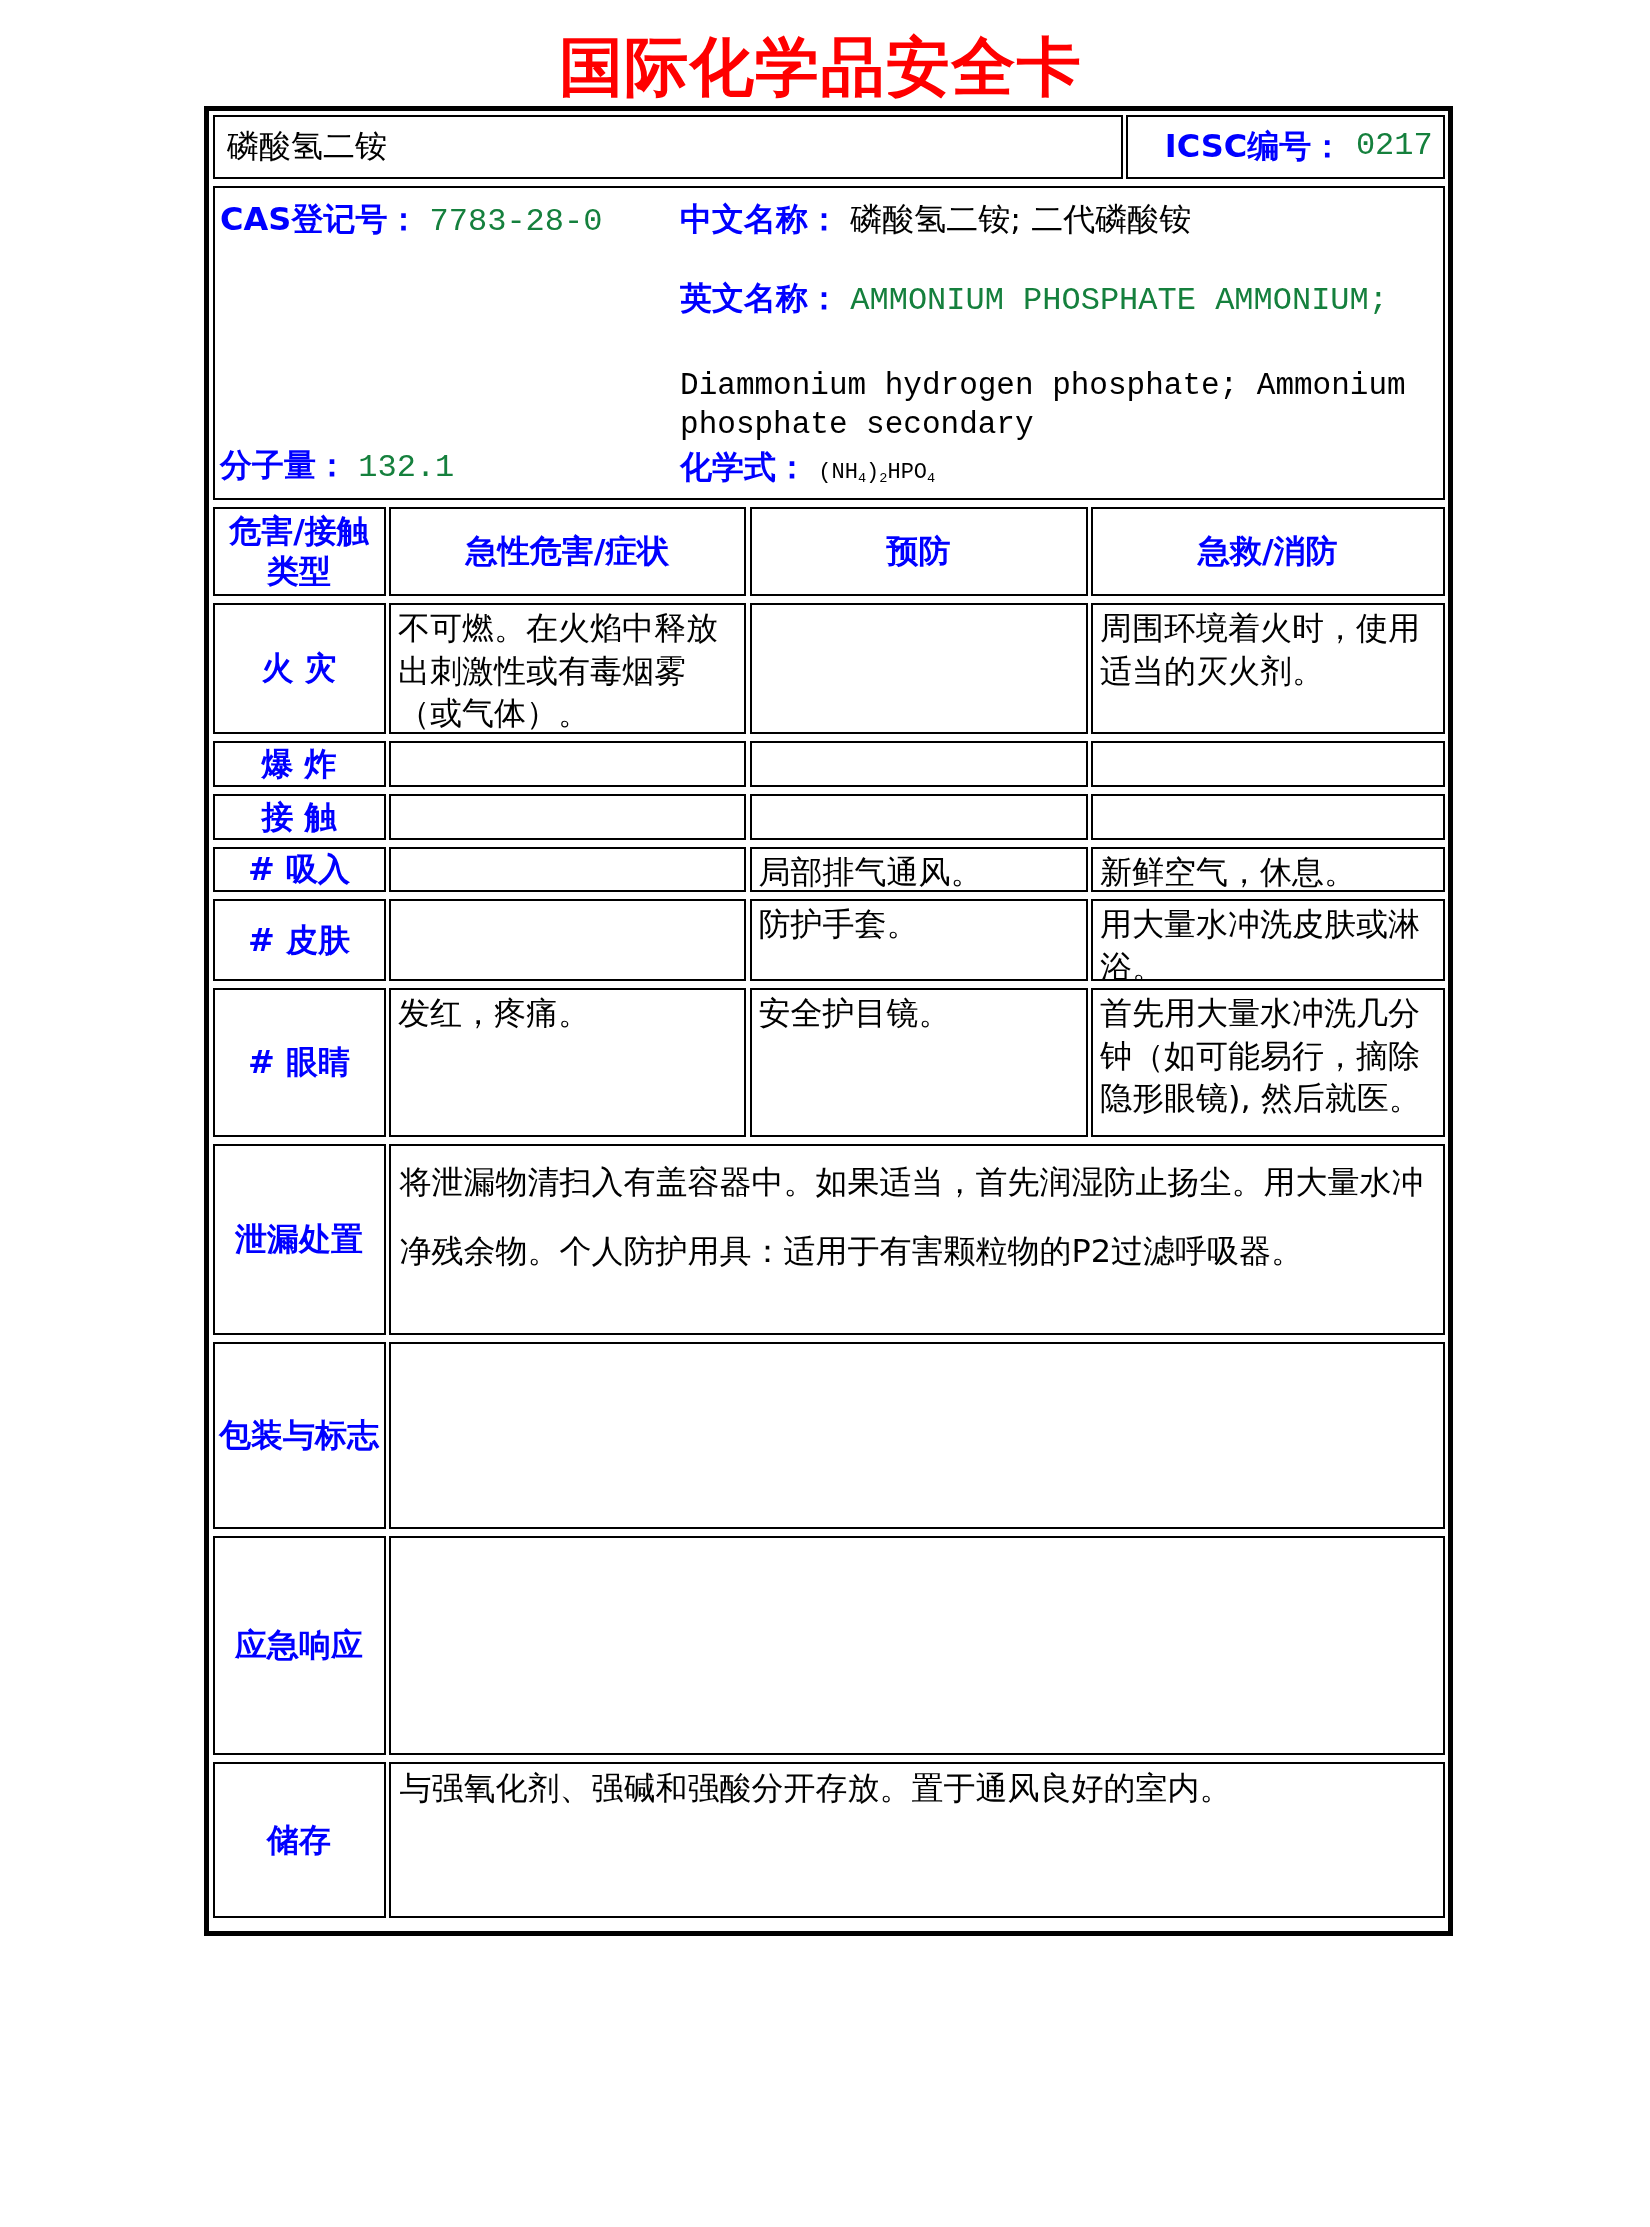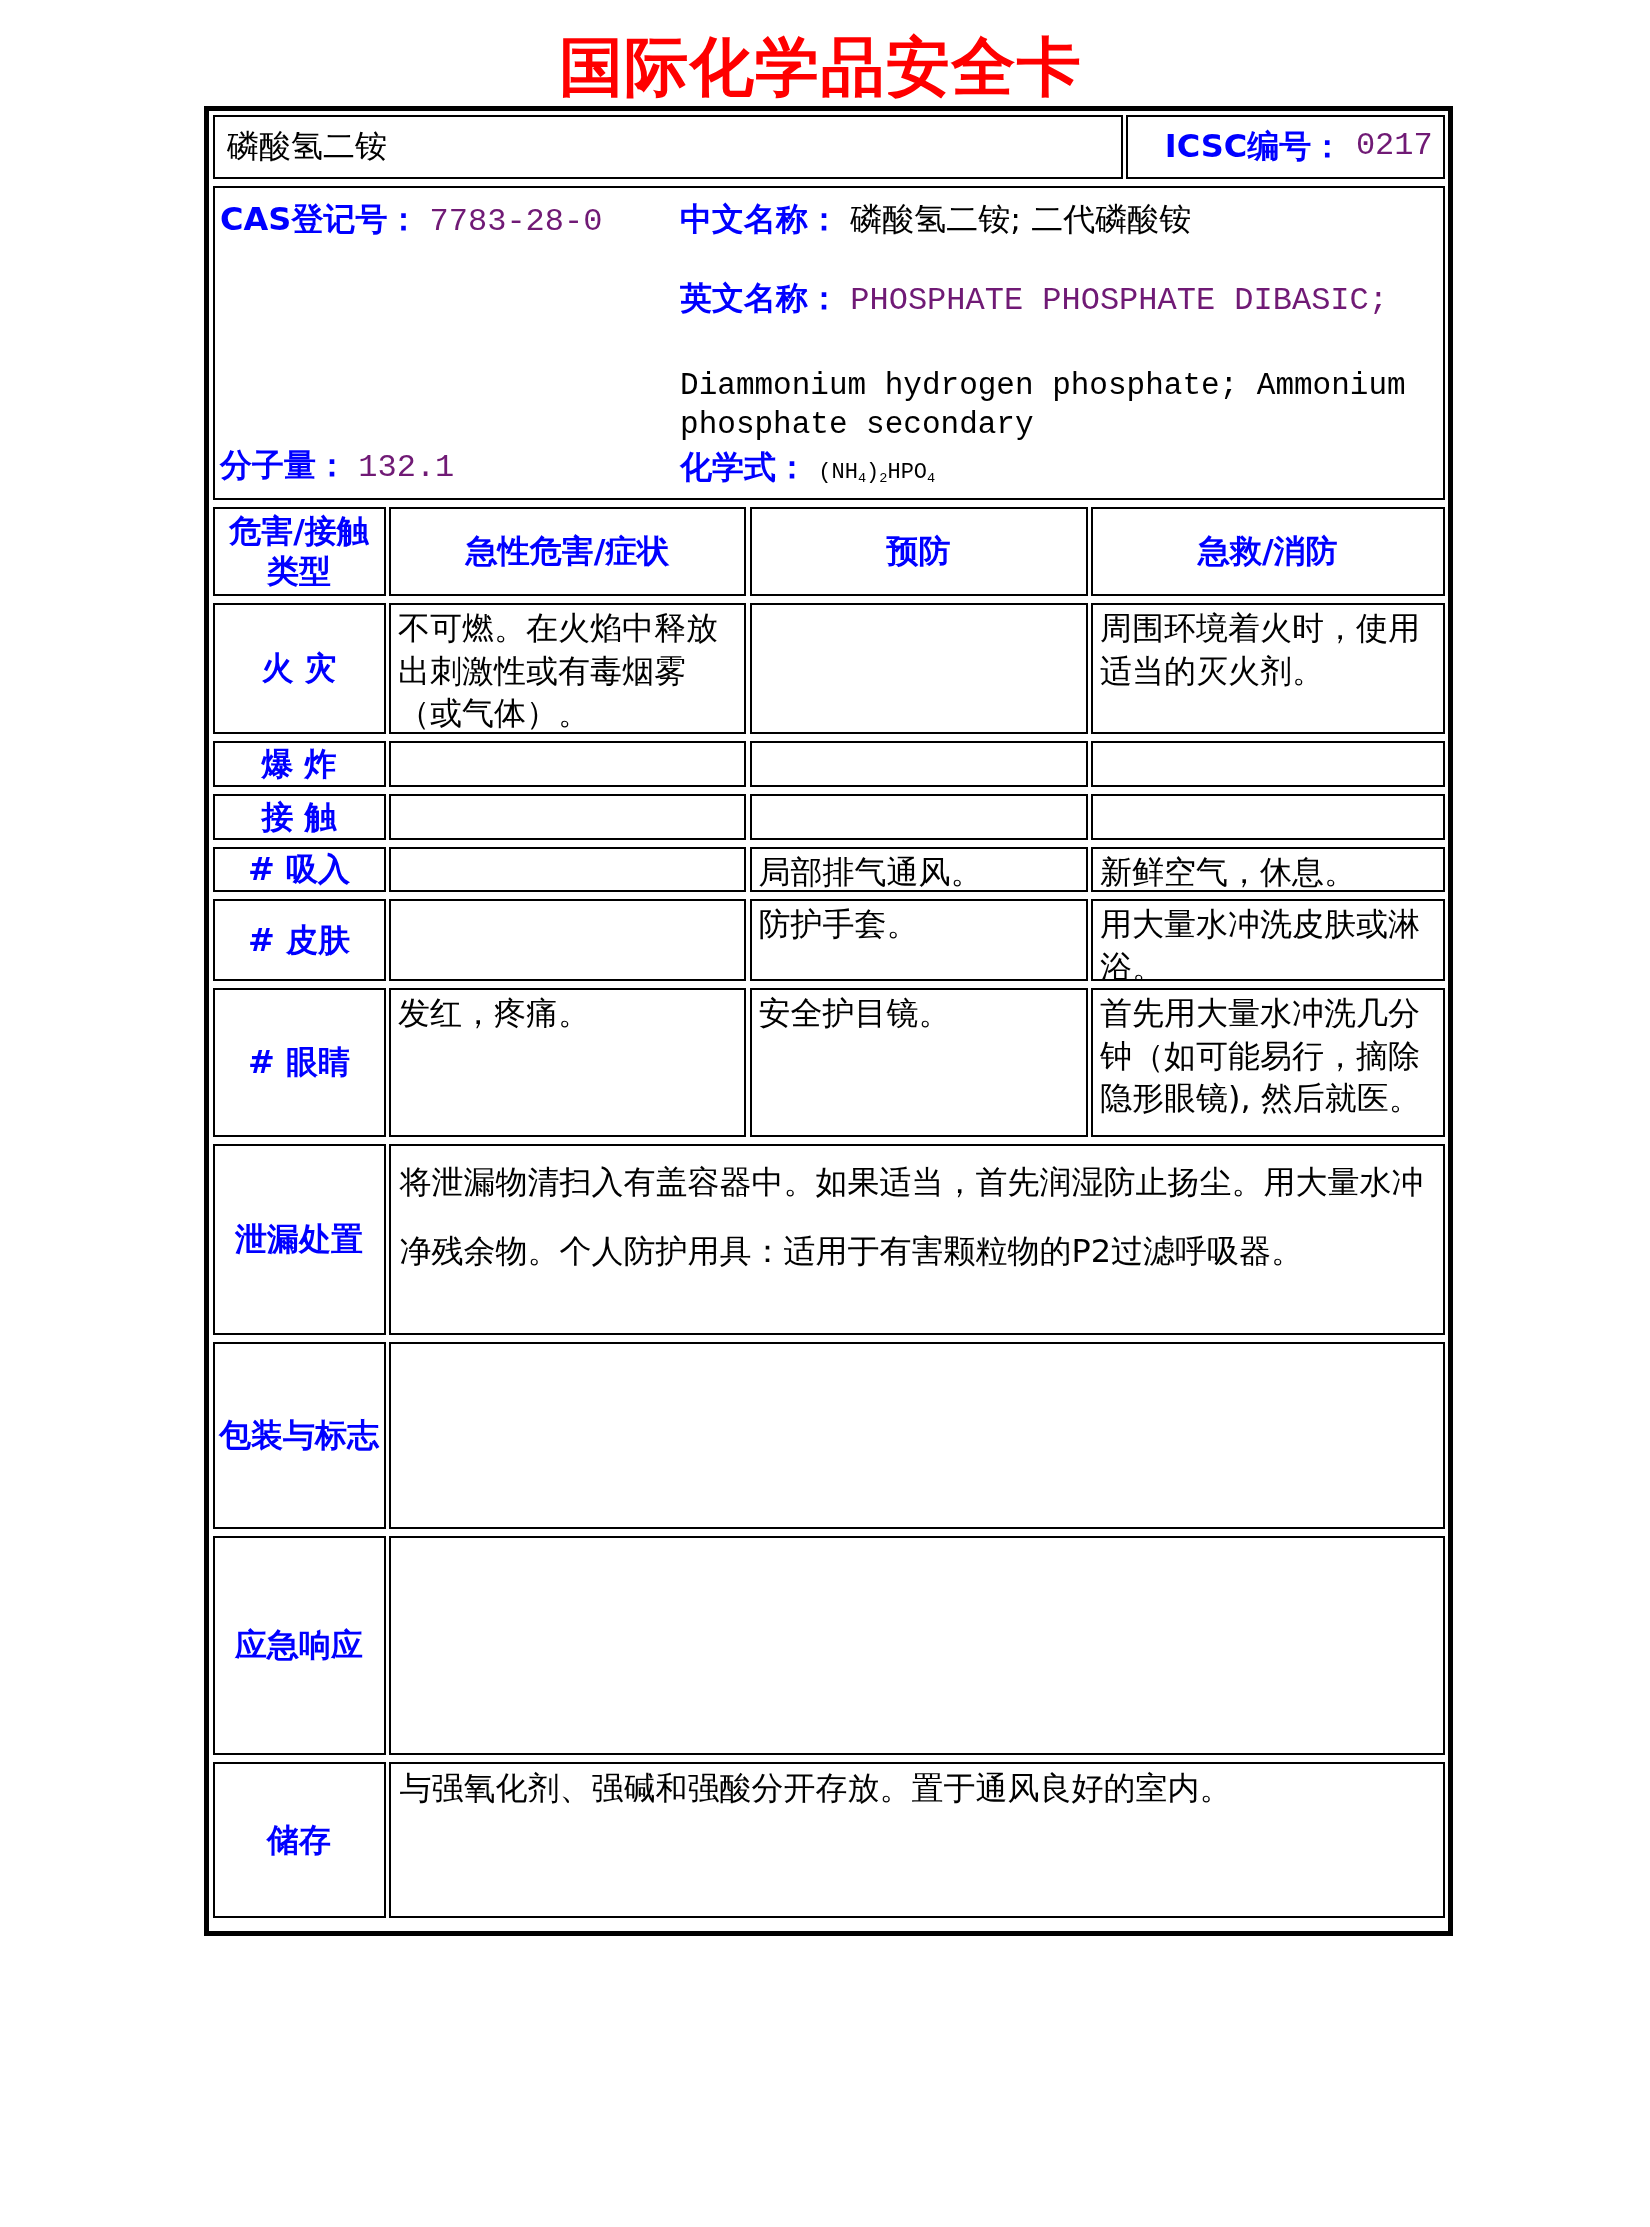--- a/index.html
+++ b/index.html
@@ -21,21 +21,21 @@
   .cell{
     box-sizing:border-box;border:2.1px solid #000;background:#fff;
     padding:2.8px 7px;overflow:hidden;font-size:32px;line-height:1.32;
   }
   .label-cell{
     display:flex;flex-direction:column;align-items:center;justify-content:center;
     text-align:center;color:#0000FF;font-weight:bold;font-size:32px;line-height:1.25;
     padding:2.8px 2.8px;
   }
   .blue{color:#0000FF;font-weight:bold;}
-  .mono{font-family:"Liberation Mono","DejaVu Sans Mono",monospace;font-weight:normal;color:#701a75;text-align:center;}
+  .mono{font-family:"Liberation Mono","DejaVu Sans Mono",monospace;font-weight:normal;color:#15803d;text-align:center;}
   
   .r-name{height:64px;}
   .name-cell{flex:0 0 910px;display:flex;align-items:center;font-size:32px;padding-left:12.6px;}
   .icsc-cell{flex:1 1 auto;display:flex;align-items:center;justify-content:flex-end;font-size:32px;padding-right:9.8px;gap:12.6px;}
   
   .r-id{height:314px;}
   .id-cell{flex:1 1 auto;padding:7px 5.6px;}
   .id-grid{
     display:grid;grid-template-columns:460px 1fr;grid-template-rows:auto auto 1fr;
     height:100%;box-sizing:border-box;
@@ -96,21 +96,21 @@
         <div class="id-item id-cas">
           <span class="blue">CAS登记号：</span>
           <span class="mono">7783-28-0</span>
         </div>
         <div class="id-item id-cn">
           <span class="blue">中文名称：</span>
           <span>磷酸氢二铵; 二代磷酸铵</span>
         </div>
         <div class="id-item id-en">
           <span class="blue">英文名称：</span>
-          <span class="mono">PHOSPHATE PHOSPHATE DIBASIC;</span>
+          <span class="mono">AMMONIUM PHOSPHATE AMMONIUM;</span>
           <span class="en-rest">Diammonium hydrogen phosphate; Ammonium phosphate secondary</span>
         </div>
         <div class="id-item id-mw">
           <span class="blue">分子量：</span>
           <span class="mono">132.1</span>
         </div>
         <div class="id-item id-formula">
           <span class="blue">化学式：</span>
           <span class="formula-val"><span>(NH</span><span class="sub">4</span><span>)</span><span class="sub">2</span><span>HPO</span><span class="sub">4</span></span>
         </div>

